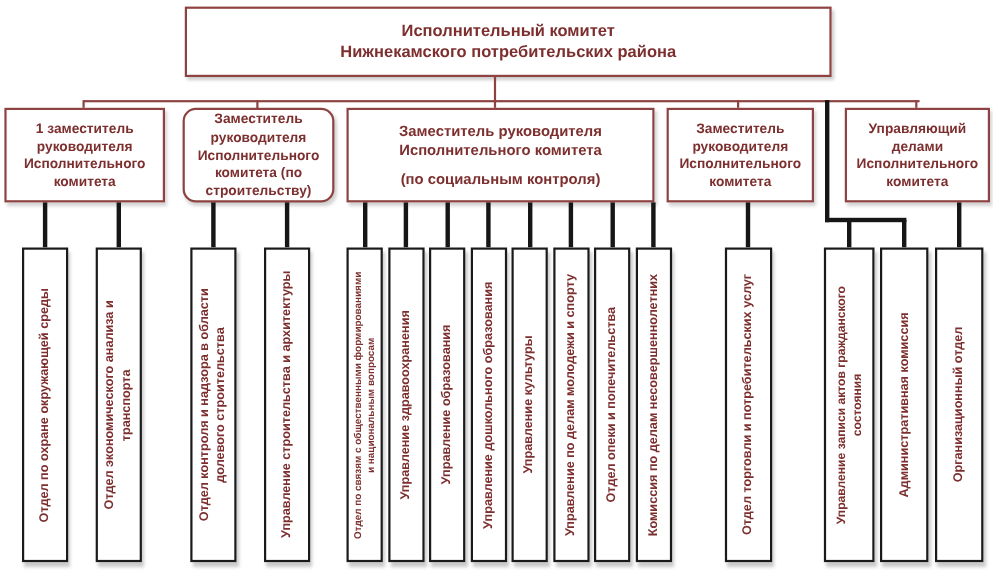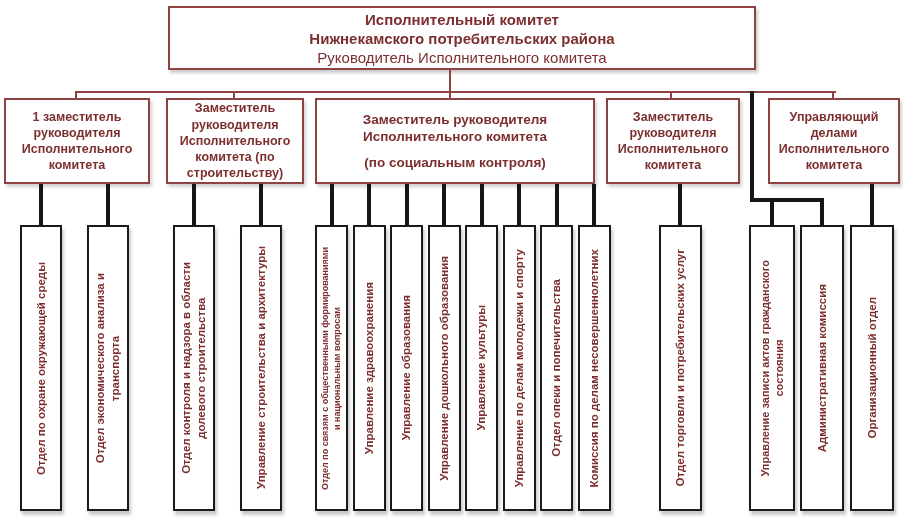--- a/index.html
+++ b/index.html
@@ -44,36 +44,35 @@
 </style>
 </head>
 <body>
 
 <div id="canvas">
 
   <div class="box root">
     <div>
       <span class="b">Исполнительный комитет</span><br>
       <span class="b">Нижнекамского потребительских района</span><br>
-      <span>Руководитель Исполнительного комитета</span>
     </div>
   </div>
 
   <div class="lm" style="left:449px;top:70px;width:2px;height:23px;"></div>
   <div class="lm" style="left:76px;top:91px;width:760px;height:2px;"></div>
   <div class="lm" style="left:75px;top:91px;width:2px;height:8px;"></div>
   <div class="lm" style="left:233px;top:91px;width:2px;height:8px;"></div>
   <div class="lm" style="left:449px;top:91px;width:2px;height:8px;"></div>
   <div class="lm" style="left:670px;top:91px;width:2px;height:8px;"></div>
   <div class="lm" style="left:832px;top:91px;width:2px;height:8px;"></div>
 
   <div class="box lvl2" style="left:4px;width:146px;">
     <span>1 заместитель руководителя Исполнительного комитета</span>
   </div>
-  <div class="box lvl2" style="left:166px;width:138px;">
+  <div class="box lvl2" style="left:166px;width:138px;border-radius:12px;">
     <span>Заместитель руководителя Исполнительного комитета (по строительству)</span>
   </div>
   <div class="box lvl2 wide" style="left:315px;width:280px;">
     <span>
       <span>Заместитель руководителя Исполнительного комитета</span>
       <span class="gap"></span>
       <span>(по социальным контроля)</span>
     </span>
   </div>
   <div class="box lvl2" style="left:606px;width:134px;">

